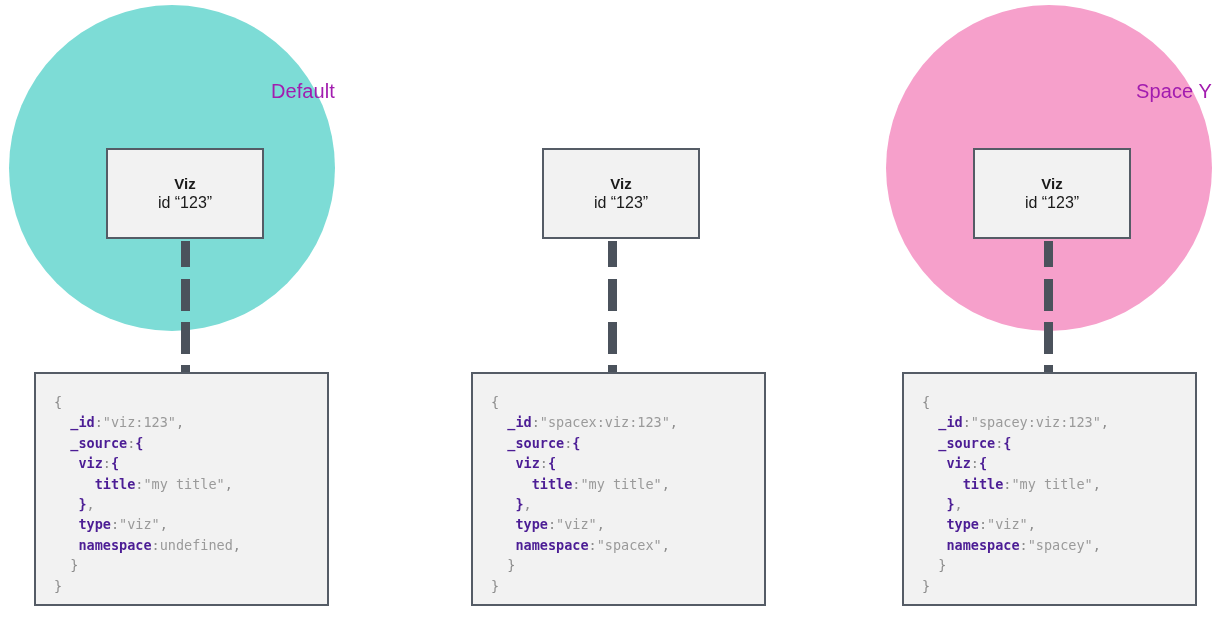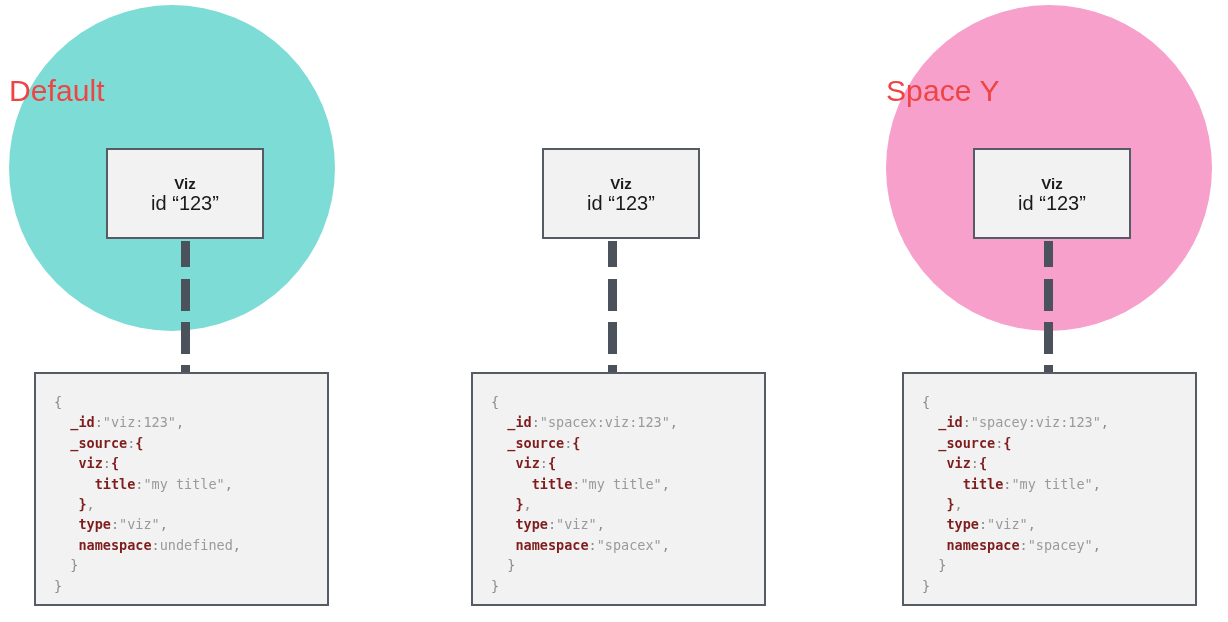--- a/index.html
+++ b/index.html
@@ -34,24 +34,24 @@
     width: 326px;
     height: 326px;
     border-radius: 50%;
     top: 5px;
   }
 
   .space-title {
     position: absolute;
     top: 74px;
     width: 326px;
-    text-align: left;
-    font-size: 30px;
+    text-align: right;
+    font-size: 20px;
     line-height: 34px;
-    color: #ef4444;
+    color: #a21caf;
     letter-spacing: 0.1px;
     white-space: nowrap;
   }
 
   
   .viz-box {
     position: absolute;
     top: 148px;
     width: 158px;
     height: 91px;
@@ -63,21 +63,21 @@
     align-items: center;
     justify-content: center;
     color: #1a1a1a;
   }
   .viz-title {
     font-size: 15px;
     font-weight: bold;
     line-height: 19px;
   }
   .viz-sub {
-    font-size: 20px;
+    font-size: 16px;
     line-height: 20px;
   }
 
   
   .connector {
     position: absolute;
     top: 241px;
     width: 9px;
     height: 132px;
   }
@@ -98,21 +98,21 @@
     border: 2px solid #555c66;
     box-sizing: border-box;
     padding: 18px 14px 14px 18px;
     font-family: "DejaVu Sans Mono", "Liberation Mono", monospace;
     font-size: 13.5px;
     line-height: 20.4px;
     color: #9a9a9a;
     white-space: pre;
   }
   .code-line { white-space: pre; }
-  .k { color: #7f1d1d; font-weight: 600; }
+  .k { color: #4c1d95; font-weight: 600; }
   .v { color: #9a9a9a; }
   .p { color: #8c8c8c; }
 </style>
 </head>
 <body>
 
 <div class="stage">
 
 <div class="space-group" style="left: 9px; width: 326px;">
       <div class="space-circle" style="background: rgb(125, 220, 214);"></div>

